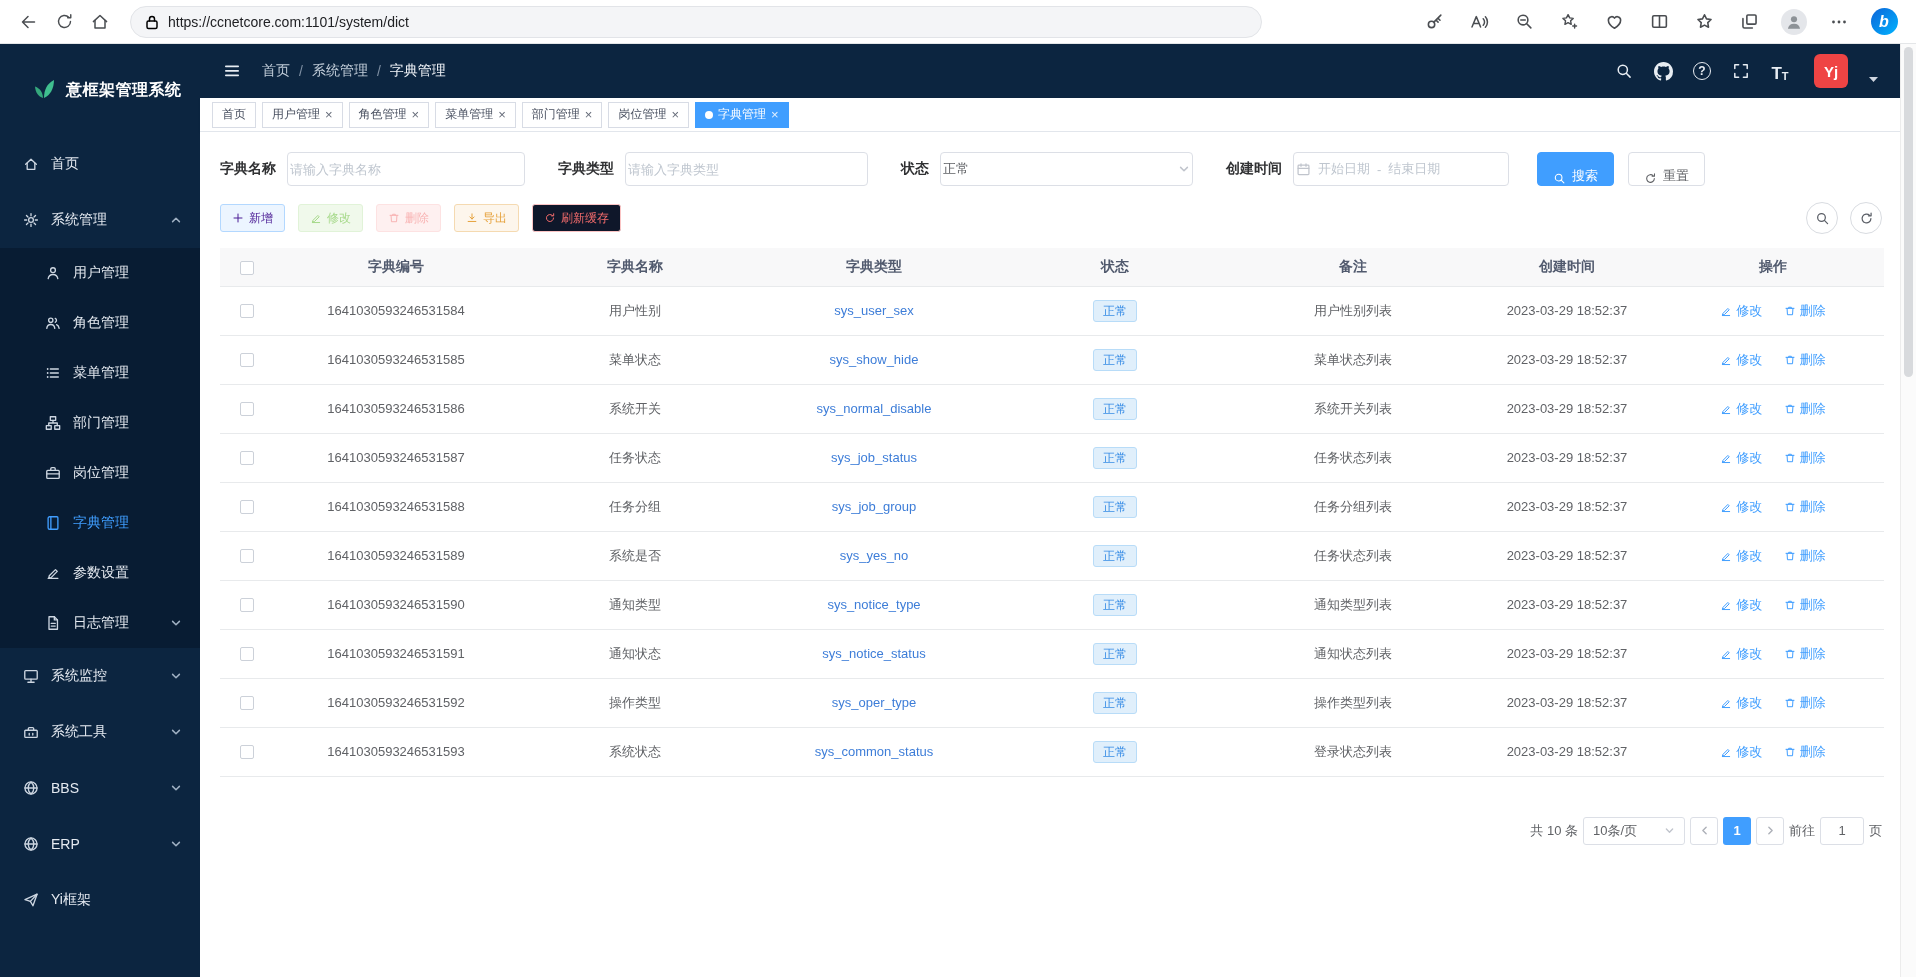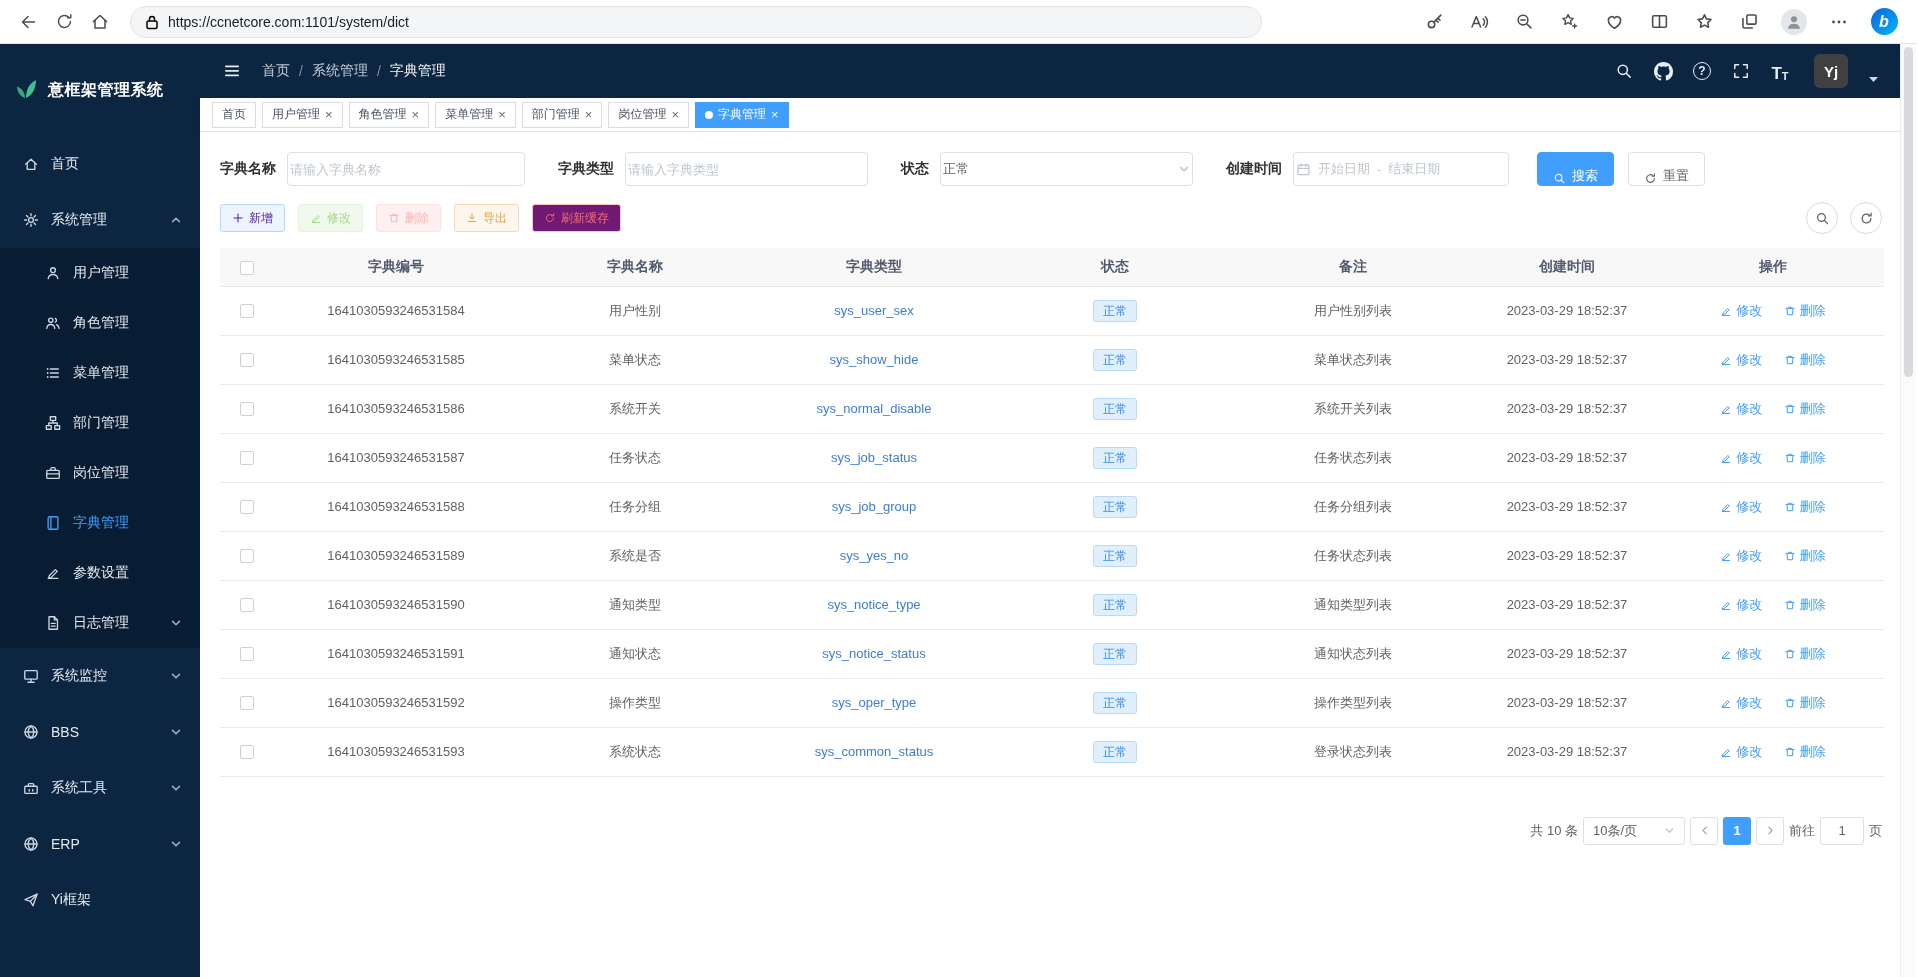--- a/index.html
+++ b/index.html
@@ -25,21 +25,21 @@
   .bing{width:27px;height:27px;border-radius:50%;background:linear-gradient(135deg,#0d64d8,#00b4ff);
     color:#fff;font-weight:bold;font-style:italic;font-size:16px;display:flex;align-items:center;justify-content:center}
 
   
   .app{flex:1;display:flex;min-height:0}
   .scrollbar{flex:0 0 16px;background:#fbfbfb;border-left:1px solid #ececec;position:relative}
   .scroll-thumb{position:absolute;top:3px;left:3px;width:9px;height:330px;background:#d8dadd;border-radius:5px}
 
   
   .sidebar{flex:0 0 200px;width:200px;background:#0c2540;color:#e4e9f0;display:flex;flex-direction:column;overflow:hidden}
-  .logo{height:92px;flex:0 0 92px;display:flex;align-items:center;padding-left:14px;gap:10px}
+  .logo{height:92px;flex:0 0 92px;display:flex;align-items:center;padding-left:32px;gap:10px}
   .logo-text{font-size:16px;font-weight:bold;color:#fff;letter-spacing:.5px}
   .menu-item{height:56px;flex:0 0 56px;display:flex;align-items:center;padding:0 18px 0 22px;
     font-size:14px;color:#e4e9f0;cursor:pointer;white-space:nowrap}
   .menu-item .mi{width:18px;height:18px;margin-right:11px;display:flex;align-items:center;justify-content:center;color:#cdd6e1}
   .menu-item .chev{margin-left:auto;color:#9fb0c2}
   .chev.up svg{transform:rotate(180deg)}
   .submenu{background:#081c33}
   .submenu .menu-item{height:50px;flex:0 0 50px;padding-left:44px}
   .submenu .menu-item.active{color:#409eff}
   .submenu .menu-item.active .mi{color:#409eff}
@@ -53,21 +53,21 @@
   .breadcrumb{display:flex;align-items:center;gap:9px;font-size:14px;margin-left:20px}
   .crumb{color:#c2cdd9;cursor:pointer}
   .crumb.current{color:#f2f5f9;cursor:default}
   .crumb-sep{color:#7f8fa3}
   .top-right{margin-left:auto;display:flex;align-items:center;gap:17px}
   .hicon{width:22px;height:22px;color:#e8edf3;display:flex;align-items:center;justify-content:center;cursor:pointer}
   .qmark{width:18px;height:18px;border:1.5px solid #e8edf3;border-radius:50%;font-size:12px;font-weight:bold;
     display:flex;align-items:center;justify-content:center}
   .tsize{display:flex;align-items:flex-end;font-weight:bold;color:#e8edf3;line-height:1}
   .tsize .big{font-size:17px}.tsize .small{font-size:11px}
-  .havatar{width:34px;height:34px;border-radius:6px;background:#404040;color:#fff;font-weight:bold;font-size:15px;
+  .havatar{width:34px;height:34px;border-radius:6px;background:#ef4444;color:#fff;font-weight:bold;font-size:15px;
     display:flex;align-items:center;justify-content:center;margin-left:6px;cursor:pointer}
   .caret-down{margin-left:4px;color:#cfd6e0;display:flex;align-self:flex-end;padding-bottom:6px;cursor:pointer}
 
   
   .tags{height:34px;flex:0 0 34px;background:#fff;border-bottom:1px solid #e2e6ec;
     box-shadow:0 1px 3px rgba(0,0,0,.05);display:flex;align-items:center;padding:0 12px;gap:6px}
   .tab{height:26px;display:inline-flex;align-items:center;gap:5px;padding:0 9px;border:1px solid #d8dce5;
     background:#fff;color:#495060;font-size:12px;cursor:pointer;white-space:nowrap}
   .tab .close{font-size:13px;line-height:1;opacity:.85;cursor:pointer}
   .tab.active{background:#409eff;border-color:#409eff;color:#fff}
@@ -91,21 +91,21 @@
   .btn-search{background:#409eff;border:1px solid #409eff;color:#fff}
   .btn-reset{background:#fff;border:1px solid #dcdfe6;color:#606266;margin-left:14px}
 
   .toolbar{display:flex;align-items:center;margin-top:16px}
   .tbtn{height:28px;border-radius:3px;padding:0 11px;font-size:12px;font-family:inherit;display:inline-flex;
     align-items:center;gap:5px;margin-right:13px;cursor:pointer;border:1px solid transparent}
   .tbtn.add{background:#ecf5ff;border-color:#b3d8ff;color:#4c1d95}
   .tbtn.edit{background:#f0f9eb;border-color:#e1f3d8;color:#a6d98a;cursor:not-allowed}
   .tbtn.del{background:#fef0f0;border-color:#fde2e2;color:#f8b4b4;cursor:not-allowed}
   .tbtn.export{background:#fdf6ec;border-color:#f5dab1;color:#e6a23c}
-  .tbtn.cache{background:#701a75;border-color:#fbc4c4;color:#f56c6c}
+  .tbtn.cache{background:#0f172a;border-color:#fbc4c4;color:#f56c6c}
   .tool-circles{margin-left:auto;display:flex;gap:12px}
   .circle-btn{width:32px;height:32px;border-radius:50%;border:1px solid #d9dce1;background:#fff;color:#5a5e66;
     display:flex;align-items:center;justify-content:center;cursor:pointer}
 
   table{width:100%;border-collapse:collapse;table-layout:fixed;margin-top:14px}
   th{height:38px;background:#f8f8f9;color:#515a6e;font-size:14px;font-weight:bold;
     border-bottom:1px solid #e8eaec;text-align:center}
   td{height:49px;font-size:13px;color:#606266;border-bottom:1px solid #e8eaec;text-align:center;
     overflow:hidden;white-space:nowrap}
   .checkbox{display:inline-block;width:14px;height:14px;border:1px solid #ccd1d9;border-radius:2px;
@@ -363,41 +363,41 @@
         <span class="chev">
           <svg class="s" width="12" height="12" viewBox="0 0 12 12" stroke-width="1.4">
               <path d="M2.6 4.4 6 7.8l3.4-3.4"></path>
             </svg>
         </span>
       </div>
 
       <div class="menu-item">
         <span class="mi">
           <svg class="s" width="16" height="16" viewBox="0 0 18 18" stroke-width="1.3">
+              <rect x="2" y="7" width="14" height="8" rx="1"></rect>
+              <path d="M6 7V5.2A1.2 1.2 0 0 1 7.2 4h3.6A1.2 1.2 0 0 1 12 5.2V7M7 10.5v2M11 10.5v2"></path>
+            </svg>
+        </span>
+        <span>系统工具</span>
+        <span class="chev">
+          <svg class="s" width="12" height="12" viewBox="0 0 12 12" stroke-width="1.4">
+              <path d="M2.6 4.4 6 7.8l3.4-3.4"></path>
+            </svg>
+        </span>
+      </div>
+
+      <div class="menu-item">
+        <span class="mi">
+          <svg class="s" width="16" height="16" viewBox="0 0 18 18" stroke-width="1.3">
               <circle cx="9" cy="9" r="6.8"></circle>
               <path d="M2.2 9h13.6"></path>
               <path d="M9 2.2c2.1 1.9 3.2 4.2 3.2 6.8 0 2.6-1.1 4.9-3.2 6.8-2.1-1.9-3.2-4.2-3.2-6.8 0-2.6 1.1-4.9 3.2-6.8z"></path>
             </svg>
         </span>
         <span>BBS</span>
-        <span class="chev">
-          <svg class="s" width="12" height="12" viewBox="0 0 12 12" stroke-width="1.4">
-              <path d="M2.6 4.4 6 7.8l3.4-3.4"></path>
-            </svg>
-        </span>
-      </div>
-
-      <div class="menu-item">
-        <span class="mi">
-          <svg class="s" width="16" height="16" viewBox="0 0 18 18" stroke-width="1.3">
-              <rect x="2" y="7" width="14" height="8" rx="1"></rect>
-              <path d="M6 7V5.2A1.2 1.2 0 0 1 7.2 4h3.6A1.2 1.2 0 0 1 12 5.2V7M7 10.5v2M11 10.5v2"></path>
-            </svg>
-        </span>
-        <span>系统工具</span>
         <span class="chev">
           <svg class="s" width="12" height="12" viewBox="0 0 12 12" stroke-width="1.4">
               <path d="M2.6 4.4 6 7.8l3.4-3.4"></path>
             </svg>
         </span>
       </div>
 
       <div class="menu-item">
         <span class="mi">
           <svg class="s" width="16" height="16" viewBox="0 0 18 18" stroke-width="1.3">

